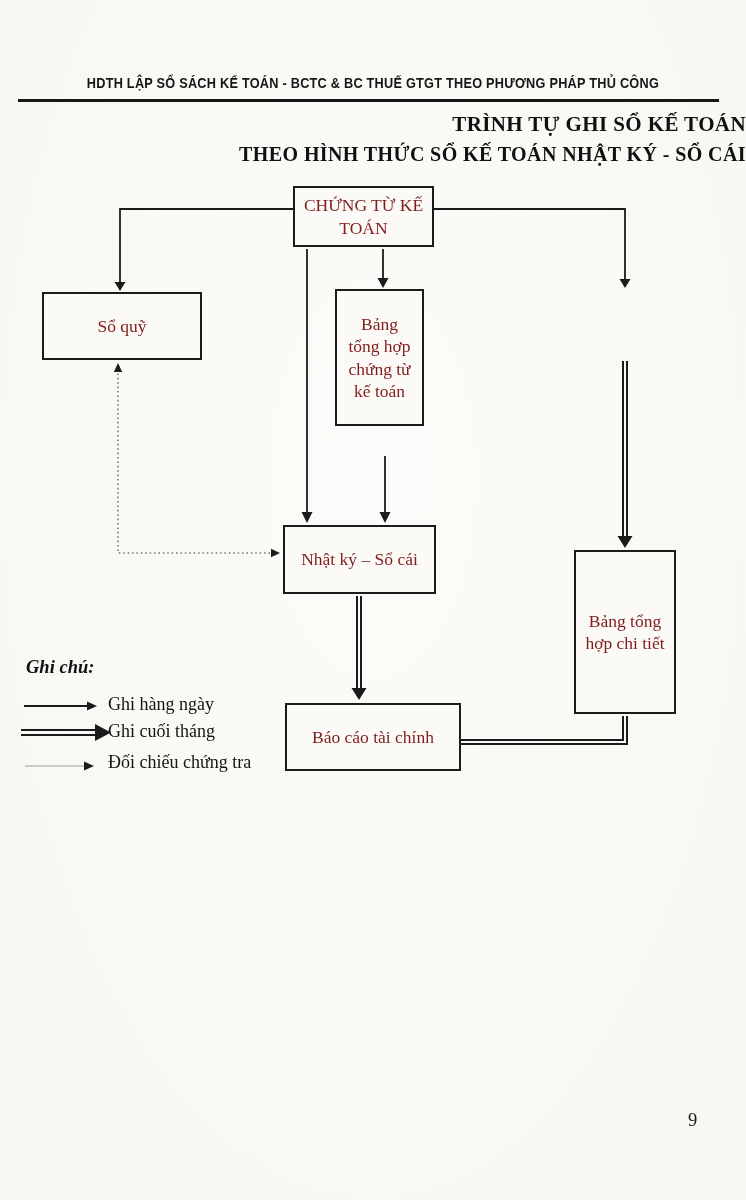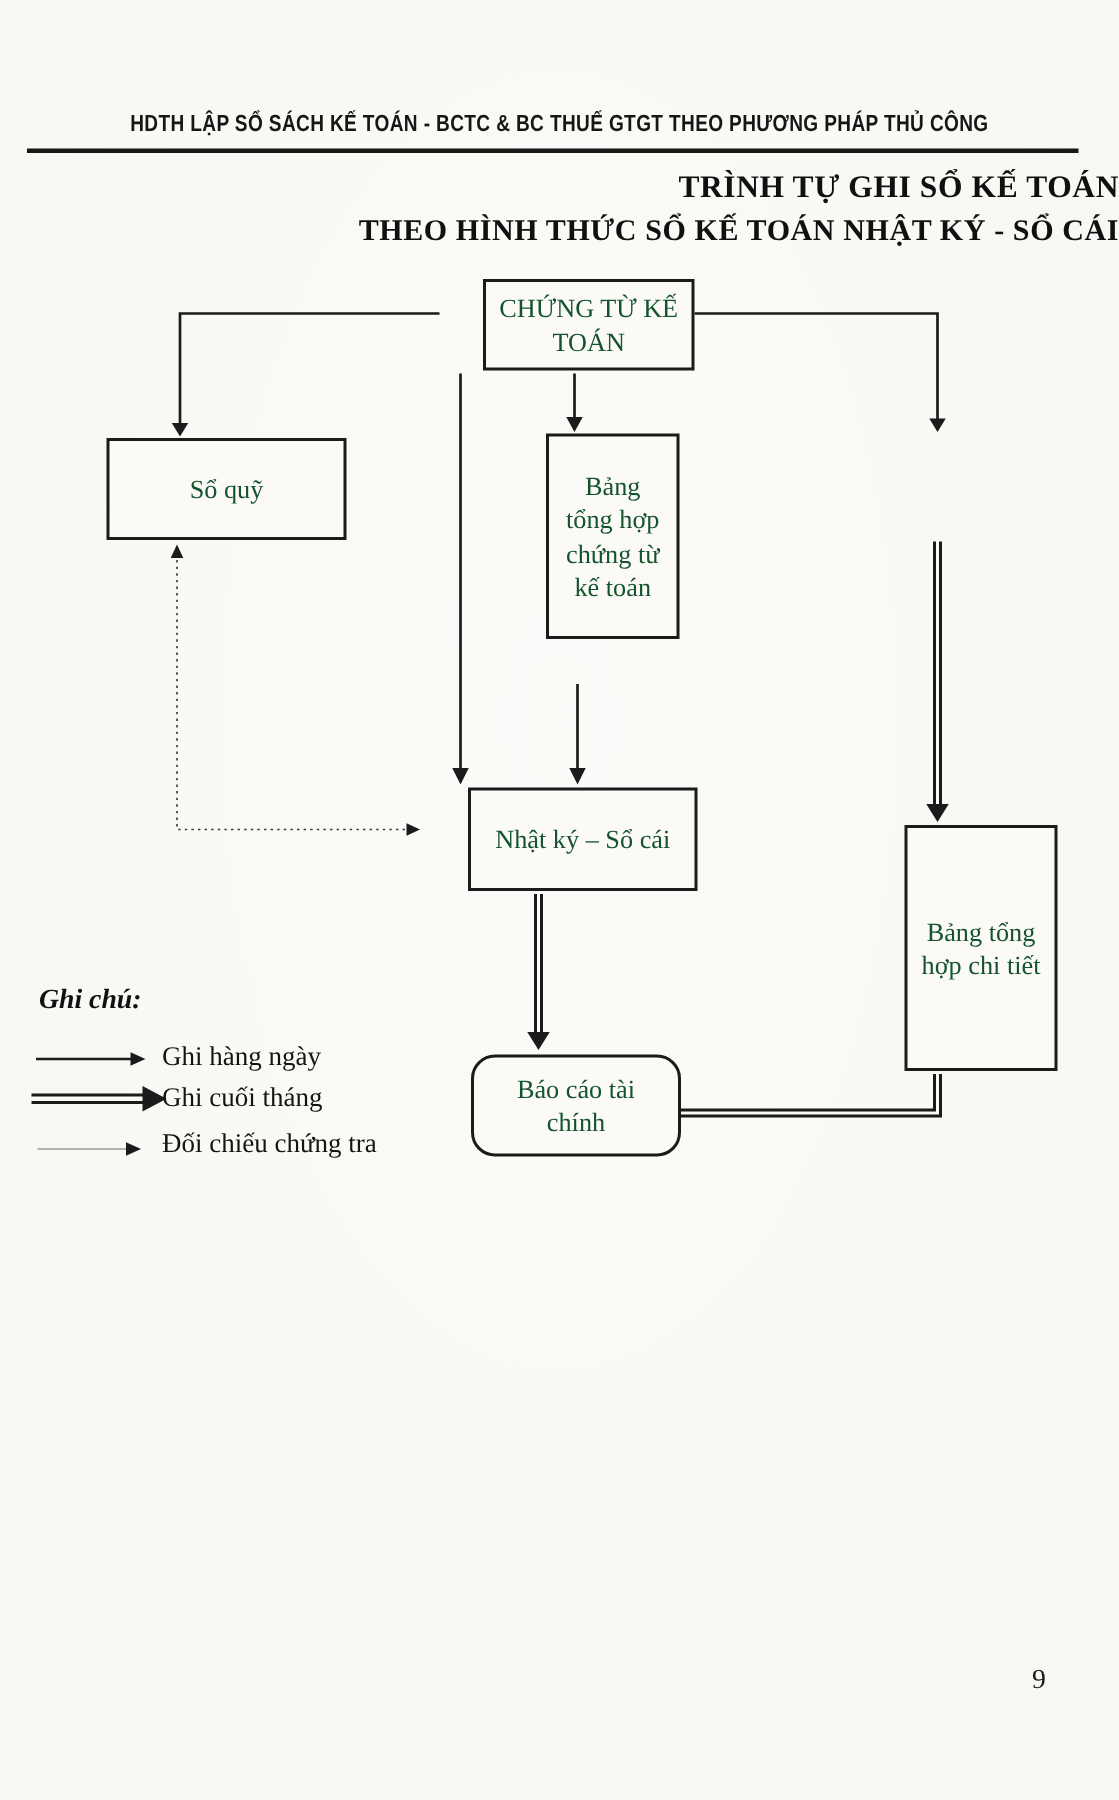--- a/index.html
+++ b/index.html
@@ -33,29 +33,29 @@
   }
   .title-line1 { top:112px; font-size:21px; }
   .title-line2 { top:143px; font-size:20px; }
 
   .node {
     position:absolute; box-sizing:border-box;
     border:2px solid #1b1b1b;
     background:#fbfaf7;
     display:flex; align-items:center; justify-content:center;
     text-align:center; font-size:17.5px; line-height:1.28;
-    padding:4px 8px; color:#14532d;margin-left:29px;
+    padding:4px 8px; color:#7f1d1d;
   }
   .node-chung-tu { left:293px; top:186px; width:141px; height:61px; border-width:2.5px; }
   .node-so-quy { left:42px; top:292px; width:160px; height:68px; }
   .node-bang-th-chung-tu { left:335px; top:289px; width:89px; height:137px; }
   .node-so-the { left:546px; top:289px; width:155px; height:70px; }
   .node-nhat-ky { left:283px; top:525px; width:153px; height:69px; border-width:2.5px; }
   .node-bang-th-chi-tiet { left:574px; top:550px; width:102px; height:164px; }
-  .node-bao-cao { left:285px; top:703px; width:140px; height:68px;border-radius:16px; }
+  .node-bao-cao { left:285px; top:703px; width:176px; height:68px; }
 
   svg.arrows { position:absolute; left:0; top:0; width:746px; height:1200px; }
   .ln { stroke:#1b1b1b; stroke-width:1.8; fill:none; }
   .ln-thick { stroke:#1b1b1b; stroke-width:2px; fill:none; }
   .dots { stroke:#3a3a3a; stroke-width:1.1; fill:none; stroke-dasharray:1.6,2.8; }
   .hd { fill:#1b1b1b; stroke:none; }
   .faint { stroke:#9c9c9c; stroke-width:1; fill:none; }
 
   .legend-title {
     position:absolute; left:26px; top:657px;

